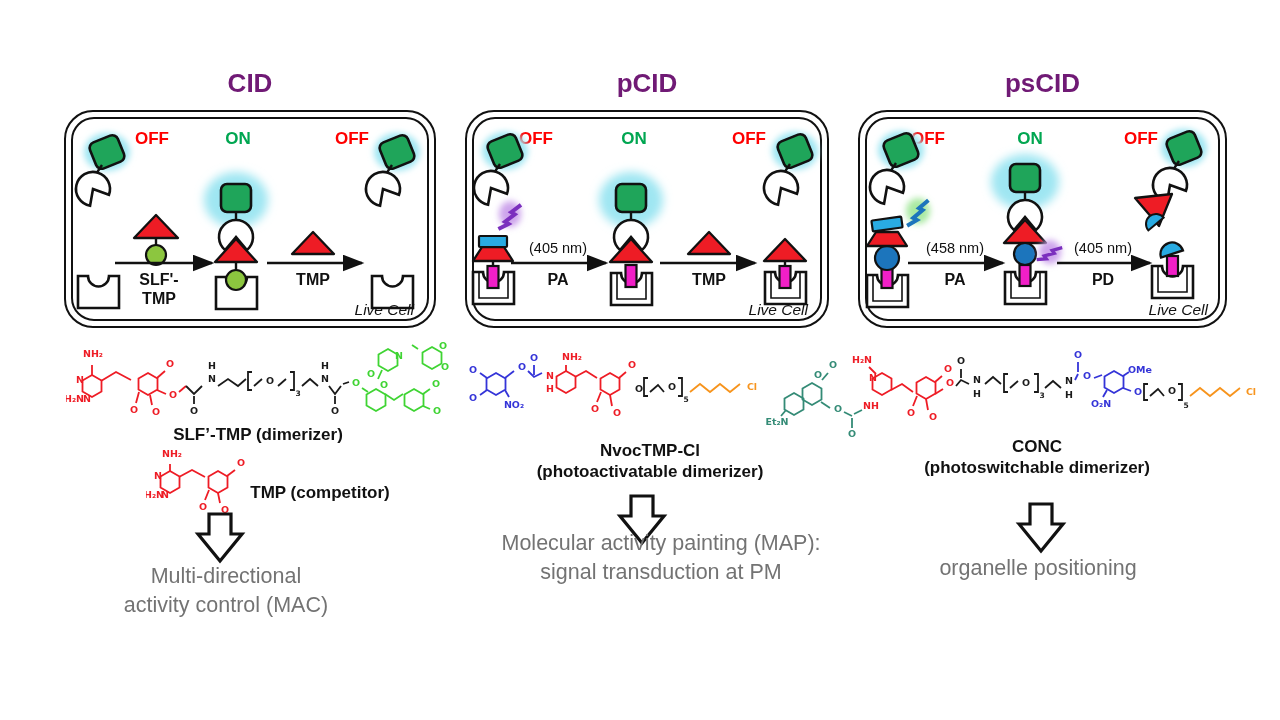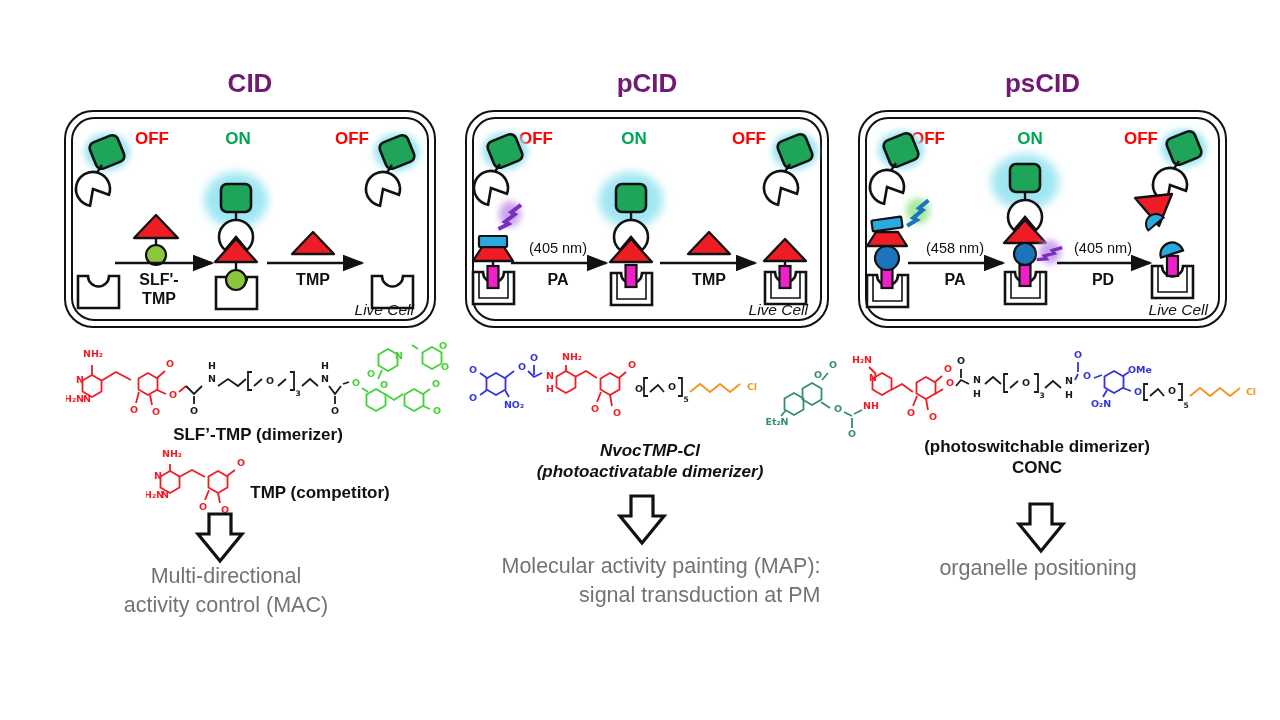--- a/index.html
+++ b/index.html
@@ -345,21 +345,21 @@
     <text x="155" y="64" class="atom tr">O</text>
     <text x="177" y="40" class="atom tk">O</text>
     <path d="M186,26 h-4 v18 h4" class="mk"></path>
     <polyline points="188,40 196,33 202,40" class="mk"></polyline>
     <text x="210" y="38" class="atom tk">O</text>
     <path d="M216,26 h4 v18 h-4" class="mk"></path>
     <text x="224" y="50" class="atom tk sub">5</text>
     <polyline points="228,40 238,32 248,40 258,32 268,40 278,32" class="mo"></polyline>
     <text x="290" y="38" class="atom to">Cl</text>
   </svg>
-  <div class="abs mcap" style="left:650px;top:440px;font-style:italic;">
+  <div class="abs mcap" style="left:650px;top:440px;">
     <div>NvocTMP-Cl</div>
     <div>(photoactivatable dimerizer)</div>
   </div>
 
   <svg class="abs" style="left:764px;top:348px;" width="494" height="94" viewBox="0 0 494 94">
     <use href="#hex" class="mt" transform="translate(30,56)"></use>
     <use href="#hex" class="mt" transform="translate(48,46)"></use>
     <text x="54" y="30" class="atom tt">O</text>
     <line x1="58" y1="32" x2="64" y2="25" class="mt"></line>
     <text x="69" y="20" class="atom tt">O</text>
@@ -414,39 +414,39 @@
     <text x="374" y="47" class="atom tb">O</text>
     <path d="M384,36 h-4 v16 h4" class="mk"></path>
     <polyline points="386,48 394,41 400,48" class="mk"></polyline>
     <text x="408" y="46" class="atom tk">O</text>
     <path d="M414,36 h4 v16 h-4" class="mk"></path>
     <text x="422" y="60" class="atom tk sub">5</text>
     <polyline points="426,48 436,40 446,48 456,40 466,48 476,40" class="mo"></polyline>
     <text x="487" y="47" class="atom to">Cl</text>
   </svg>
   <div class="abs mcap" style="left:1037px;top:436px;">
+    <div>CONC</div>
     <div>(photoswitchable dimerizer)</div>
-    <div>CONC</div>
   </div>
 
   <svg class="abs" style="left:192px;top:512px;" width="56" height="52" viewBox="0 0 56 52">
     <polygon points="17,2 39,2 39,22 50,22 28,49 6,22 17,22" class="darrow"></polygon>
   </svg>
   <svg class="abs" style="left:614px;top:494px;" width="56" height="52" viewBox="0 0 56 52">
     <polygon points="17,2 39,2 39,22 50,22 28,49 6,22 17,22" class="darrow"></polygon>
   </svg>
   <svg class="abs" style="left:1013px;top:502px;" width="56" height="52" viewBox="0 0 56 52">
     <polygon points="17,2 39,2 39,22 50,22 28,49 6,22 17,22" class="darrow"></polygon>
   </svg>
 
   <div class="abs outcome" style="left:226px;top:562px;">
     <div>Multi-directional</div>
     <div>activity control (MAC)</div>
   </div>
-  <div class="abs outcome" style="left:661px;top:552px;text-align:right;">
+  <div class="abs outcome" style="left:661px;top:529px;">
     <div>Molecular activity painting (MAP):</div>
     <div>signal transduction at PM</div>
   </div>
   <div class="abs outcome" style="left:1038px;top:554px;">
     <div>organelle positioning</div>
   </div>
 
 </div>
 
 </body></html>

